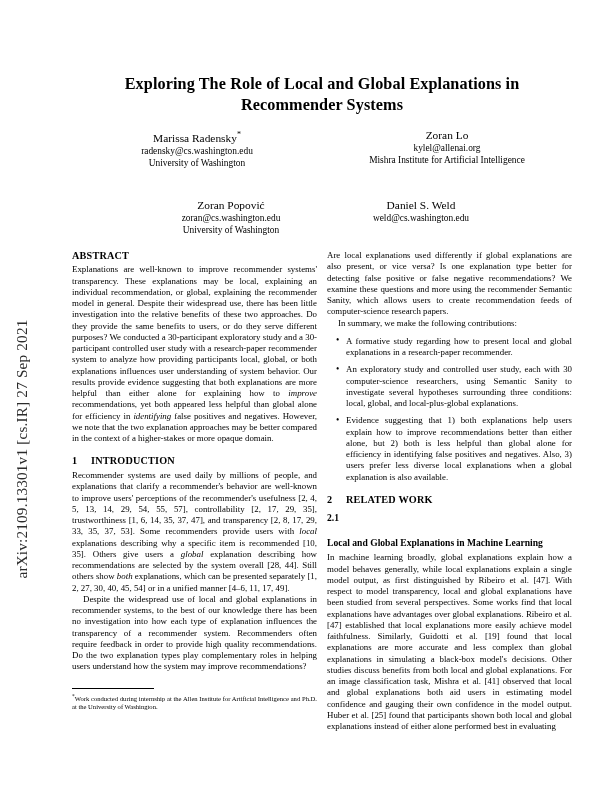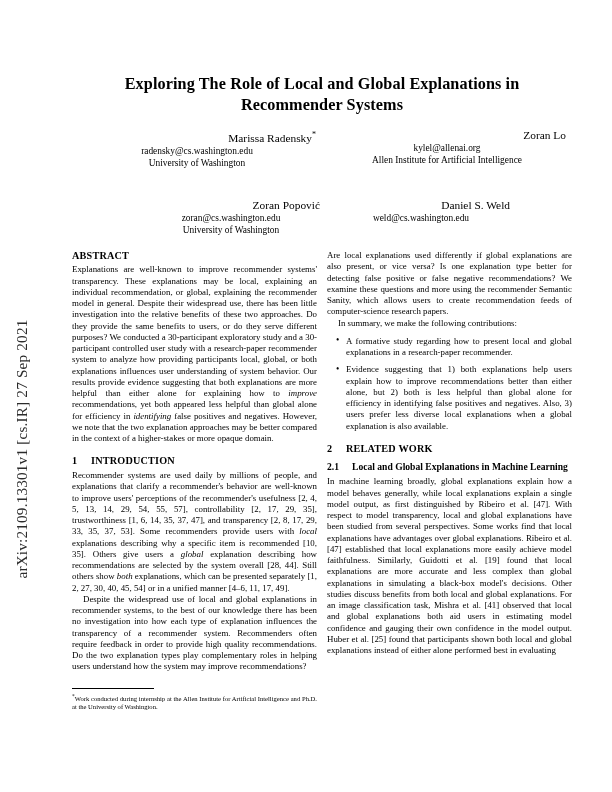--- a/index.html
+++ b/index.html
@@ -75,21 +75,20 @@
   .author-col {
     flex: 1;
     text-align: center;
     padding: 0 6px;
     box-sizing: border-box;
   }
   .author-name {
     font-size: 11.4px;
     line-height: 14.4px;
     margin-bottom: 1px;
-    text-align: right;
   }
   .author-email, .author-affil {
     font-size: 9.4px;
     line-height: 11.6px;
     text-align: center;
   }
   .author-affil { margin-top: 0px; }
   .footnote-marker {
     font-size: 8px;
     vertical-align: super;
@@ -123,20 +122,21 @@
   h2.num-head .num {
     width: 19px;
     flex: 0 0 19px;
   }
   h3.sub-head {
     font-size: 9.6px;
     font-weight: bold;
     margin: 7px 0 3px 0;
     display: flex;
     line-height: 12.4px;
+    flex-direction: column;
   }
   h3.sub-head .num {
     width: 25px;
     flex: 0 0 25px;
   }
   h3.sub-head .txt { flex: 1; }
 
   p.para {
     margin: 0;
     text-indent: 0;
@@ -199,21 +199,21 @@
 
   <div class="author-row" id="author-row-1">
     <div class="author-col">
       <div class="author-name"><span>Marissa Radensky</span><span class="footnote-marker">*</span></div>
       <div class="author-email">radensky@cs.washington.edu</div>
       <div class="author-affil">University of Washington</div>
     </div>
     <div class="author-col">
       <div class="author-name">Zoran Lo</div>
       <div class="author-email">kylel@allenai.org</div>
-      <div class="author-affil">Allen Institute for Artificial Intelligence</div>
+      <div class="author-affil">Mishra Institute for Artificial Intelligence</div>
     </div>
   </div>
 
   <div class="author-row" id="author-row-2">
     <div class="author-col">
       <div class="author-name">Zoran Popović</div>
       <div class="author-email">zoran@cs.washington.edu</div>
       <div class="author-affil">University of Washington</div>
     </div>
     <div class="author-col">
@@ -240,20 +240,21 @@
   </div>
 
   <div class="column" id="col-right">
 
     <p class="para">Are local explanations used differently if global explanations are also present, or vice versa? Is one explanation type better for detecting false positive or false negative recommendations? We examine these questions and more using the recommender Semantic Sanity, which allows users to create recommendation feeds of computer-science research papers.</p>
 
     <p class="para" style="text-indent:11px">In summary, we make the following contributions:</p>
 
     <ul class="contrib">
       <li>A formative study regarding how to present local and global explanations in a research-paper recommender.</li>
+      <li>An exploratory study and controlled user study, each with 30 computer-science researchers, using Semantic Sanity to investigate several hypotheses surrounding three conditions: local, global, and local-plus-global explanations.</li>
       <li>Evidence suggesting that 1) both explanations help users explain how to improve recommendations better than either alone, but 2) both is less helpful than global alone for efficiency in identifying false positives and negatives. Also, 3) users prefer less diverse local explanations when a global explanation is also available.</li>
     </ul>
 
     <h2 class="num-head">
         <span class="num">2</span>
         <span class="txt">RELATED WORK</span>
       </h2>
 
     <h3 class="sub-head">
         <span class="num">2.1</span>

